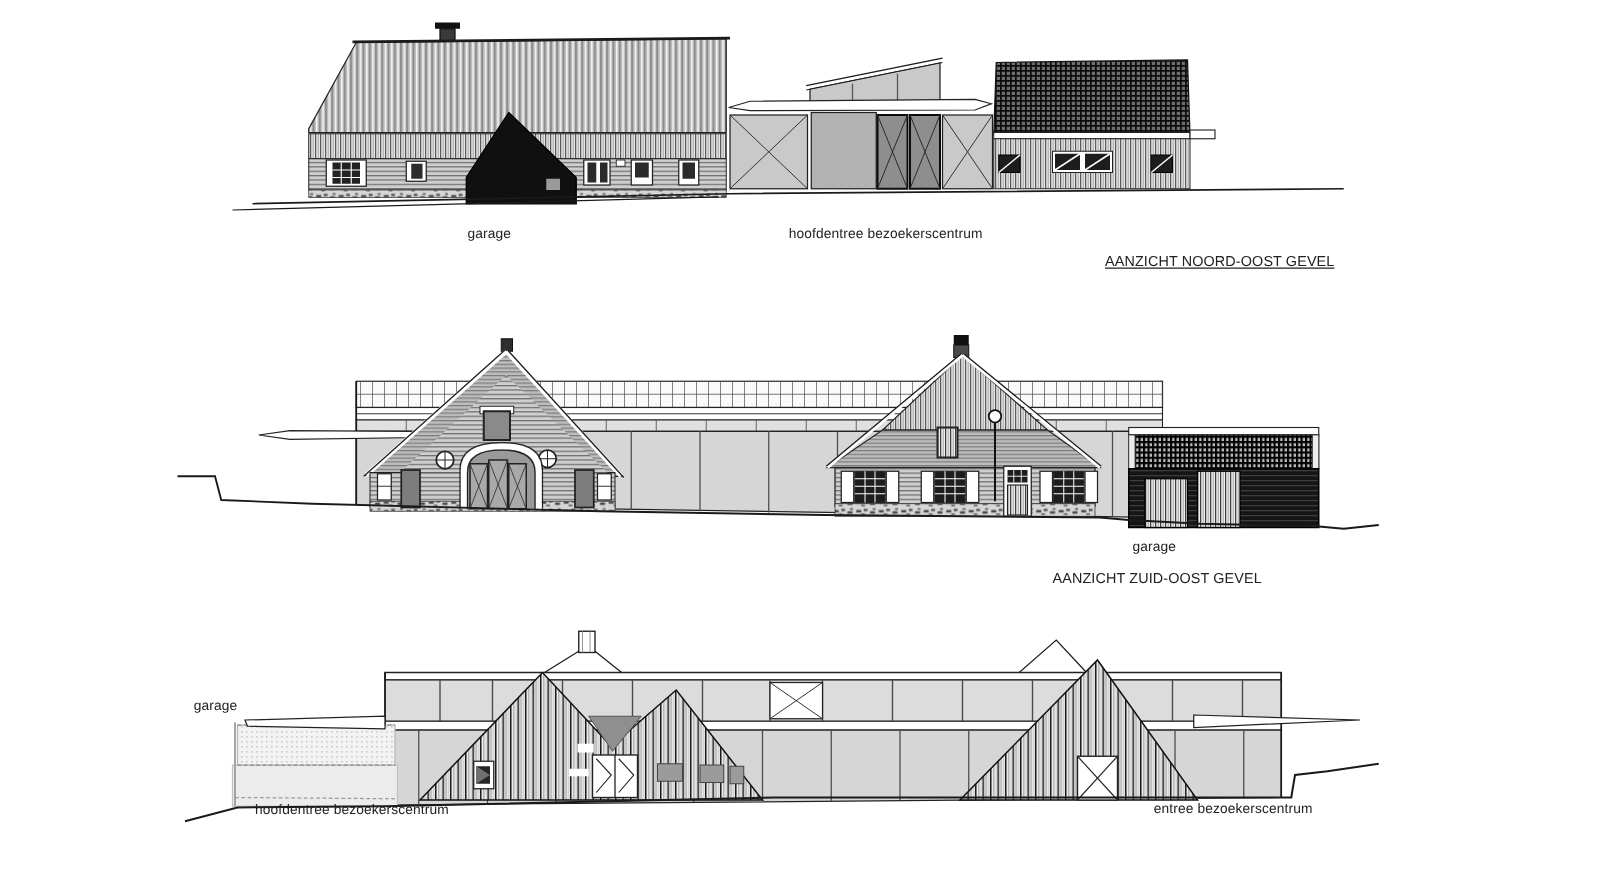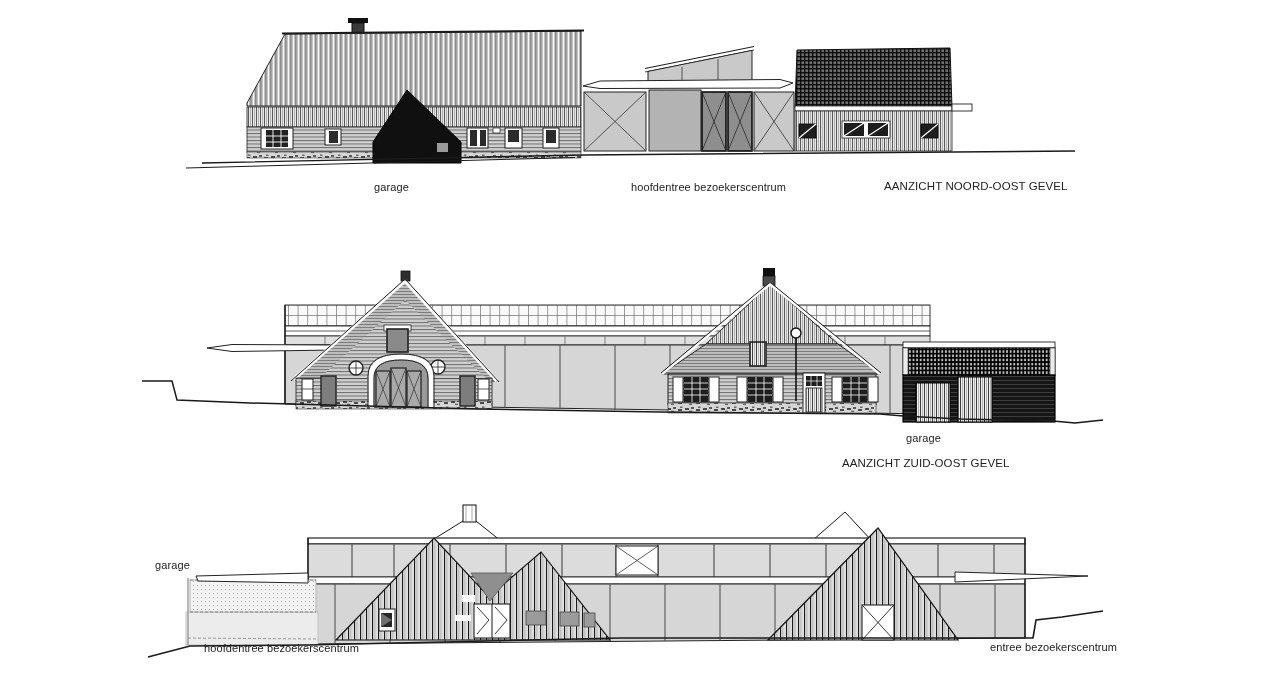--- a/index.html
+++ b/index.html
@@ -353,22 +353,22 @@
     <polygon points="955,572 1088,576 955,582" fill="#fff" stroke="#222" stroke-width="1"></polygon>
 
     <g>
       <path d="M148,657 L190,646 L308,645 L620,638 L1025,638 L1033,638 L1036,620 L1062,617 L1103,611" class="ln" stroke-width="1.6"></path>
     </g>
   </g>
 </svg>
 
   <div class="label" style="left:374px;top:181px;">garage</div>
   <div class="label" style="left:631px;top:181px;">hoofdentree bezoekerscentrum</div>
-  <div class="label title" style="left:884px;top:180px;">AANZICHT NOORD-OOST GEVEL</div>
+  <div class="label title" style="left:884px;top:204px;text-decoration:underline;">AANZICHT NOORD-OOST GEVEL</div>
 
   <div class="label" style="left:906px;top:432px;">garage</div>
   <div class="label title" style="left:842px;top:457px;">AANZICHT ZUID-OOST GEVEL</div>
 
   <div class="label" style="left:155px;top:559px;">garage</div>
   <div class="label" style="left:204px;top:642px;">hoofdentree bezoekerscentrum</div>
-  <div class="label" style="left:990px;top:641px;">entree bezoekerscentrum</div>
+  <div class="label" style="left:923px;top:641px;">entree bezoekerscentrum</div>
 
 </div>
 
 </body></html>

